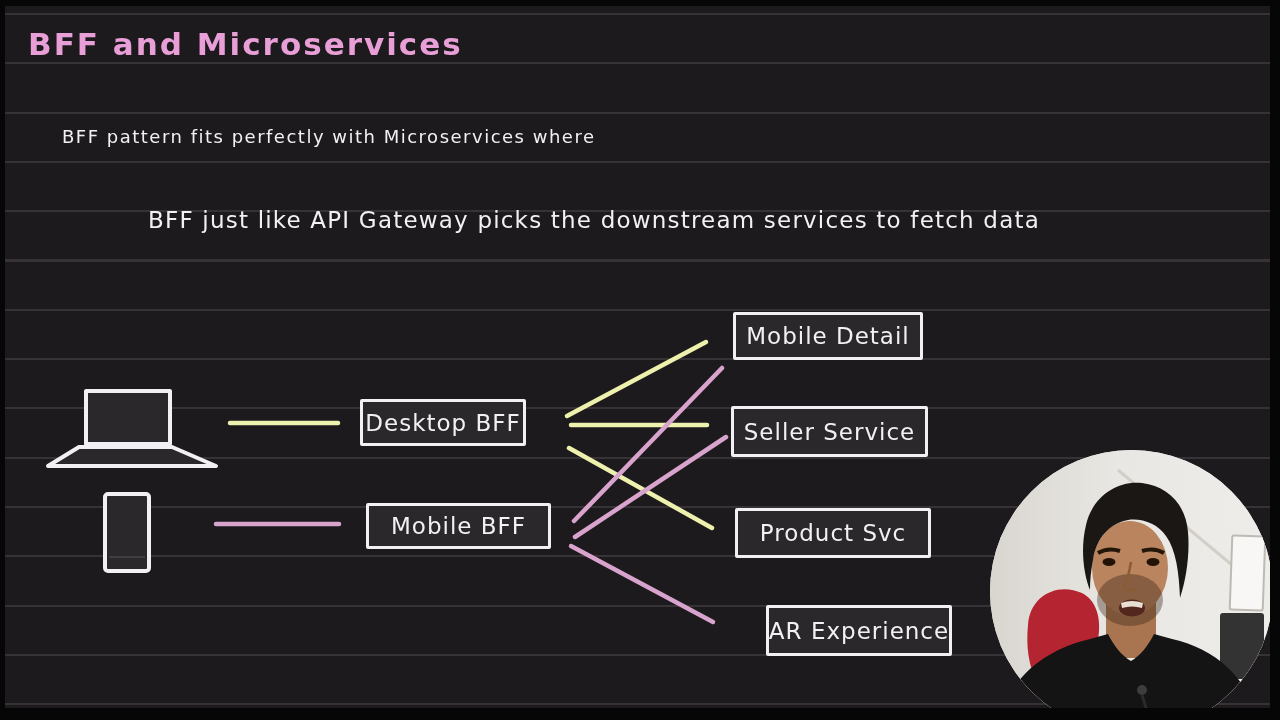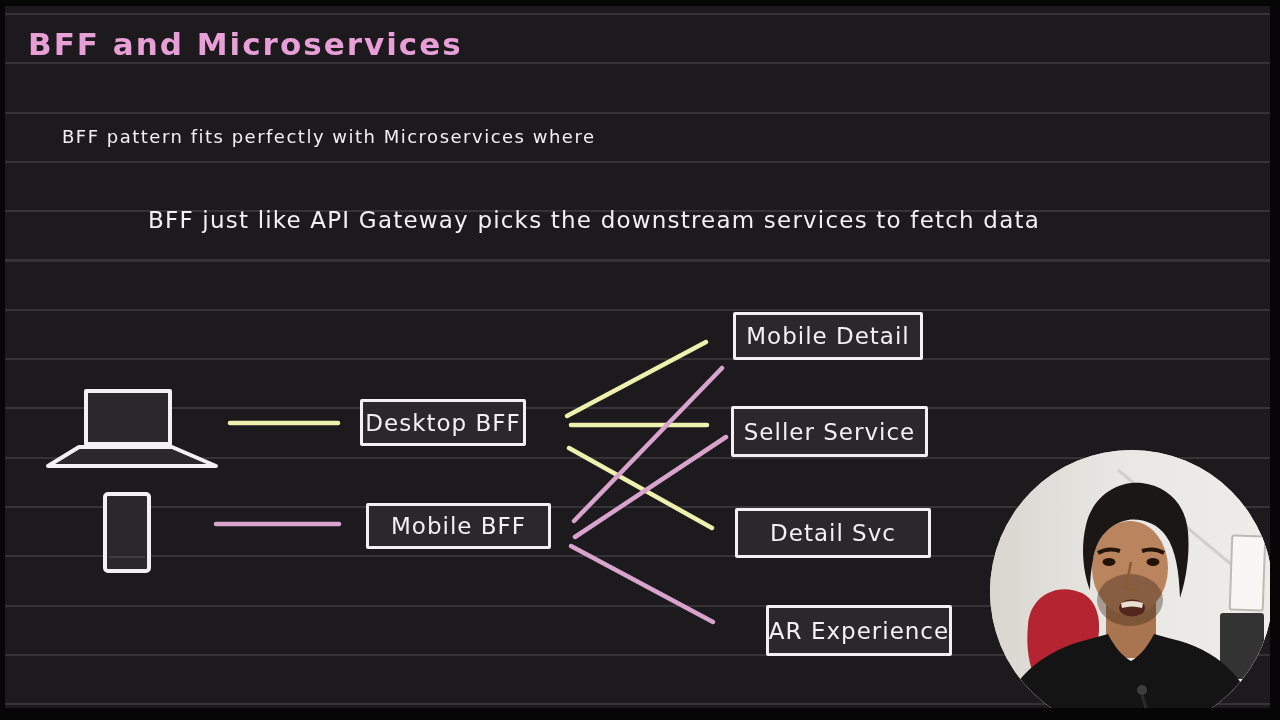--- a/index.html
+++ b/index.html
@@ -108,21 +108,21 @@
     <span>Mobile BFF</span>
   </div>
 
   <div class="node" id="product-detail">
     <span>Mobile Detail</span>
   </div>
   <div class="node" id="seller-service">
     <span>Seller Service</span>
   </div>
   <div class="node" id="reviews-svc">
-    <span>Detail Svc</span>
+    <span>Product Svc</span>
   </div>
   <div class="node" id="ar-experience">
     <span>AR Experience</span>
   </div>
 
   <div id="webcam">
     <svg viewBox="0 0 283 283" width="283" height="283">
       <defs>
         <linearGradient id="wg" x1="0" y1="0" x2="1" y2="0">
           <stop offset="0" stop-color="#d9d6d0"></stop>

